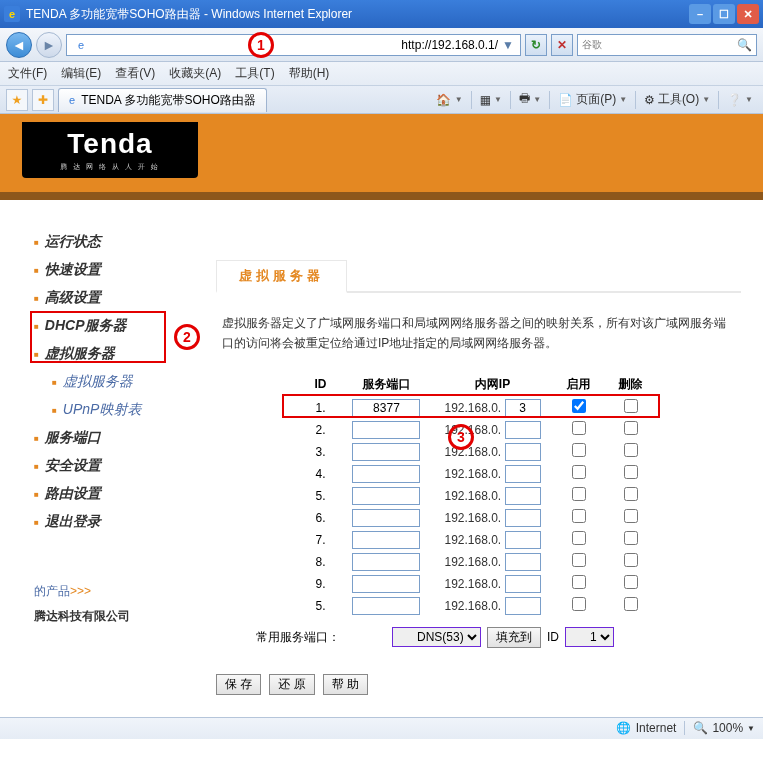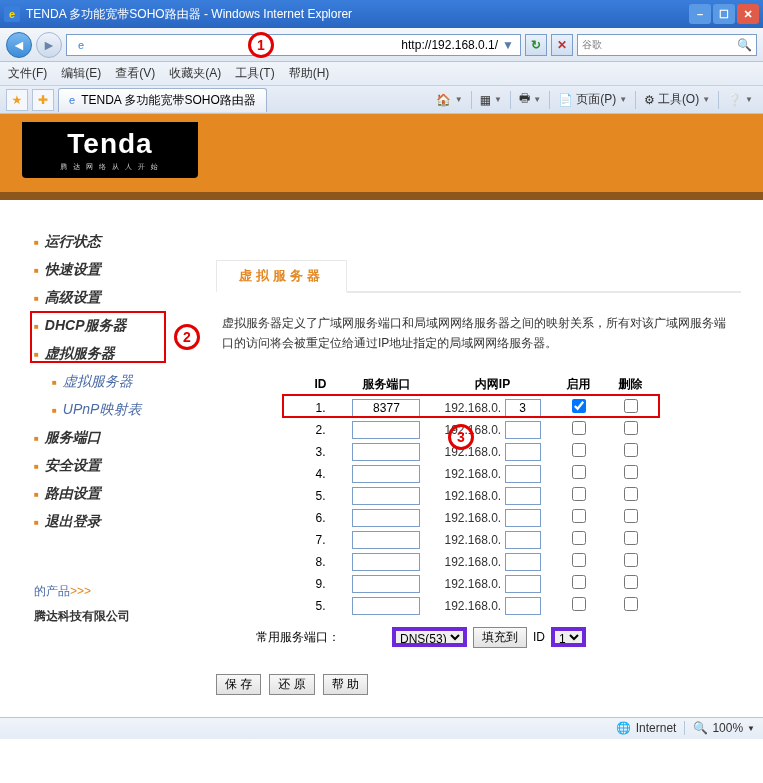--- a/index.html
+++ b/index.html
@@ -66,21 +66,21 @@
 
 table.vs { border-collapse:collapse; margin: 0 auto; }
 table.vs th { font-weight:bold; padding: 4px 14px; text-align:center; font-size:12px;}
 table.vs td { padding: 2px 12px; text-align:center; font-size:12px;}
 table.vs input[type=text] { border:1px solid #7a9ec9; height:18px; width:68px; text-align:center; font-size:12px;}
 table.vs input.ip { width:36px;}
 table.vs input[type=checkbox]{ width:14px; height:14px; }
 .lan-prefix { color:#333;}
 
 .foot-row { margin-top:10px; display:flex; align-items:center; gap:6px; padding-left:40px; font-size:12px;}
-.foot-row select { border:4px solid #6d28d9; height:20px; font-size:12px;}
+.foot-row select { border:1px solid #6d28d9; height:20px; font-size:12px;padding-left:20px;}
 .btn { border:1px solid #888; background:linear-gradient(#f8f8f8,#e2e2e2); padding:1px 8px; font-size:12px; cursor:pointer;}
 .action-btns { margin-top:26px; display:flex; gap:8px;}
 
 
 .statusbar { border-top:1px solid #b5c5da; background: linear-gradient(#f0f4fa,#e5ecf5); height:22px; display:flex; align-items:center; padding:0 8px; color:#333; gap:8px;}
 .statusbar .spacer{flex:1;}
 .zone { display:flex; align-items:center; gap:4px;}
 .zoom { border-left:1px solid #b5c5da; padding-left:8px; display:flex; align-items:center; gap:4px;}
 </style>
 </head>

